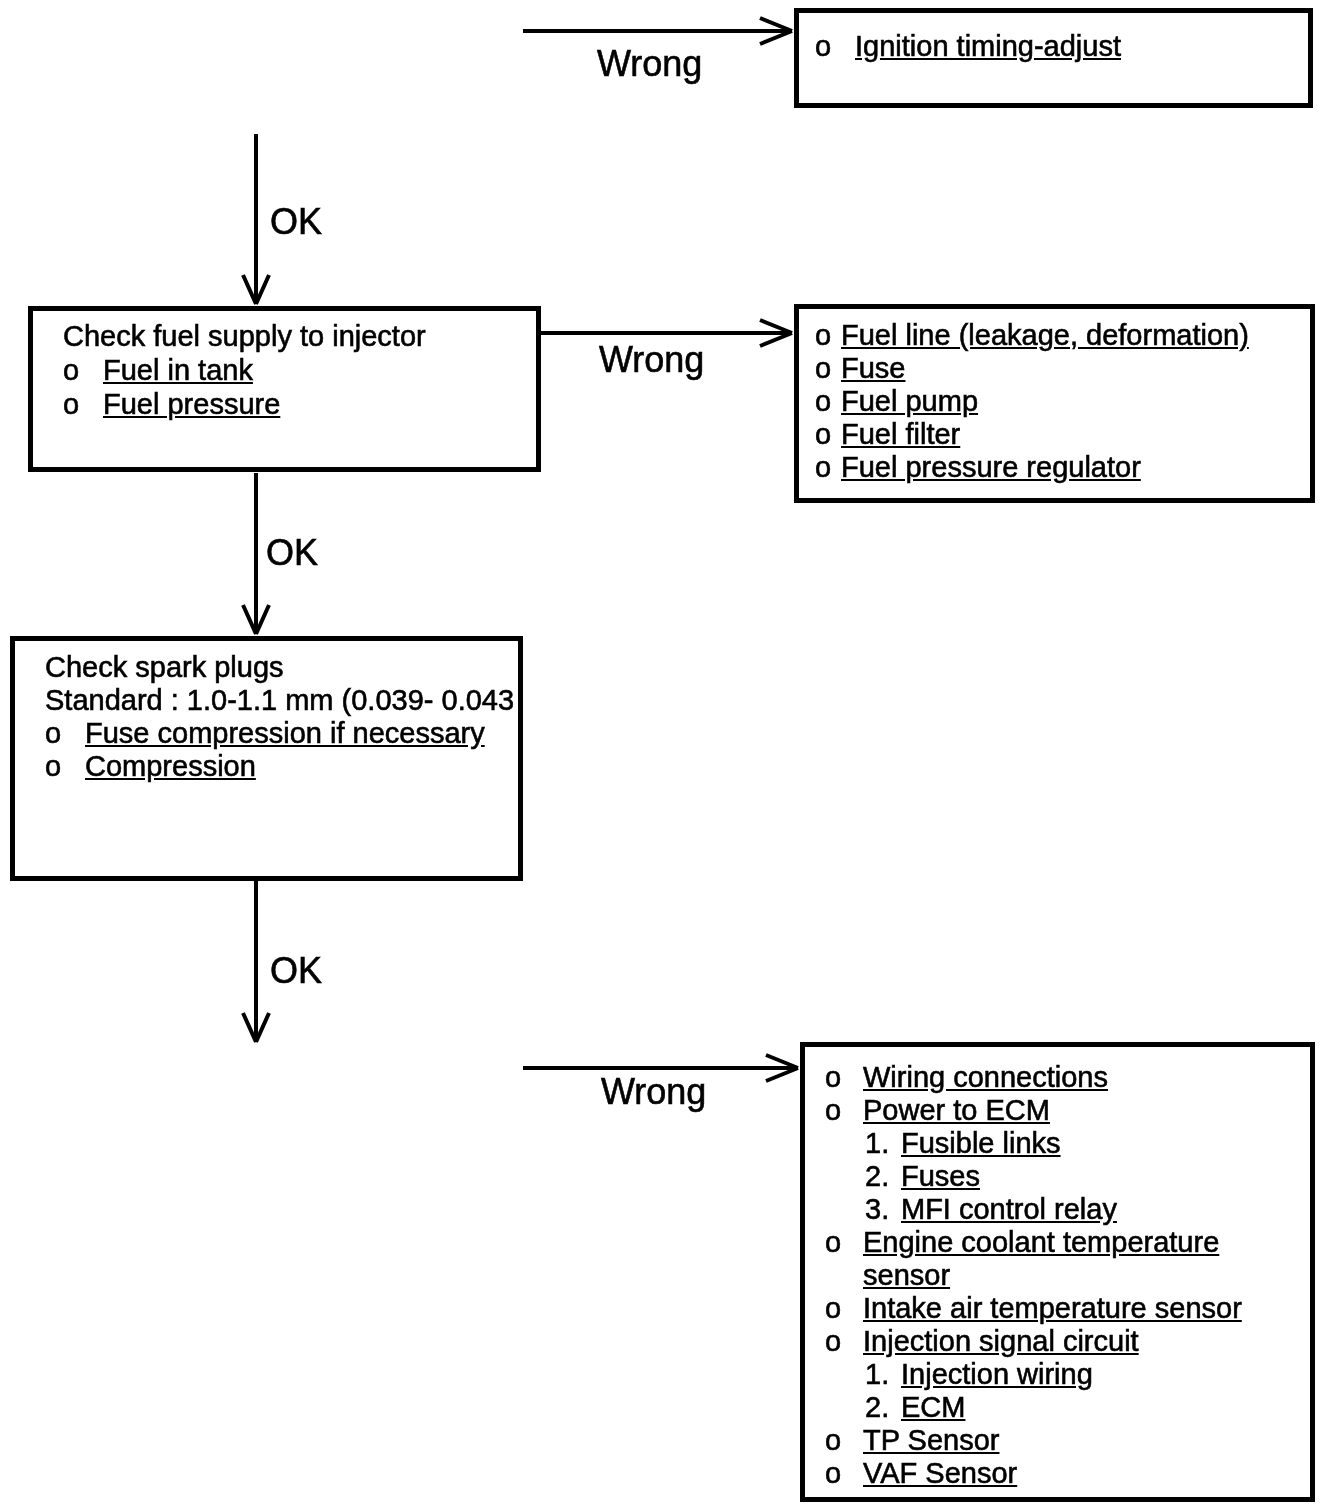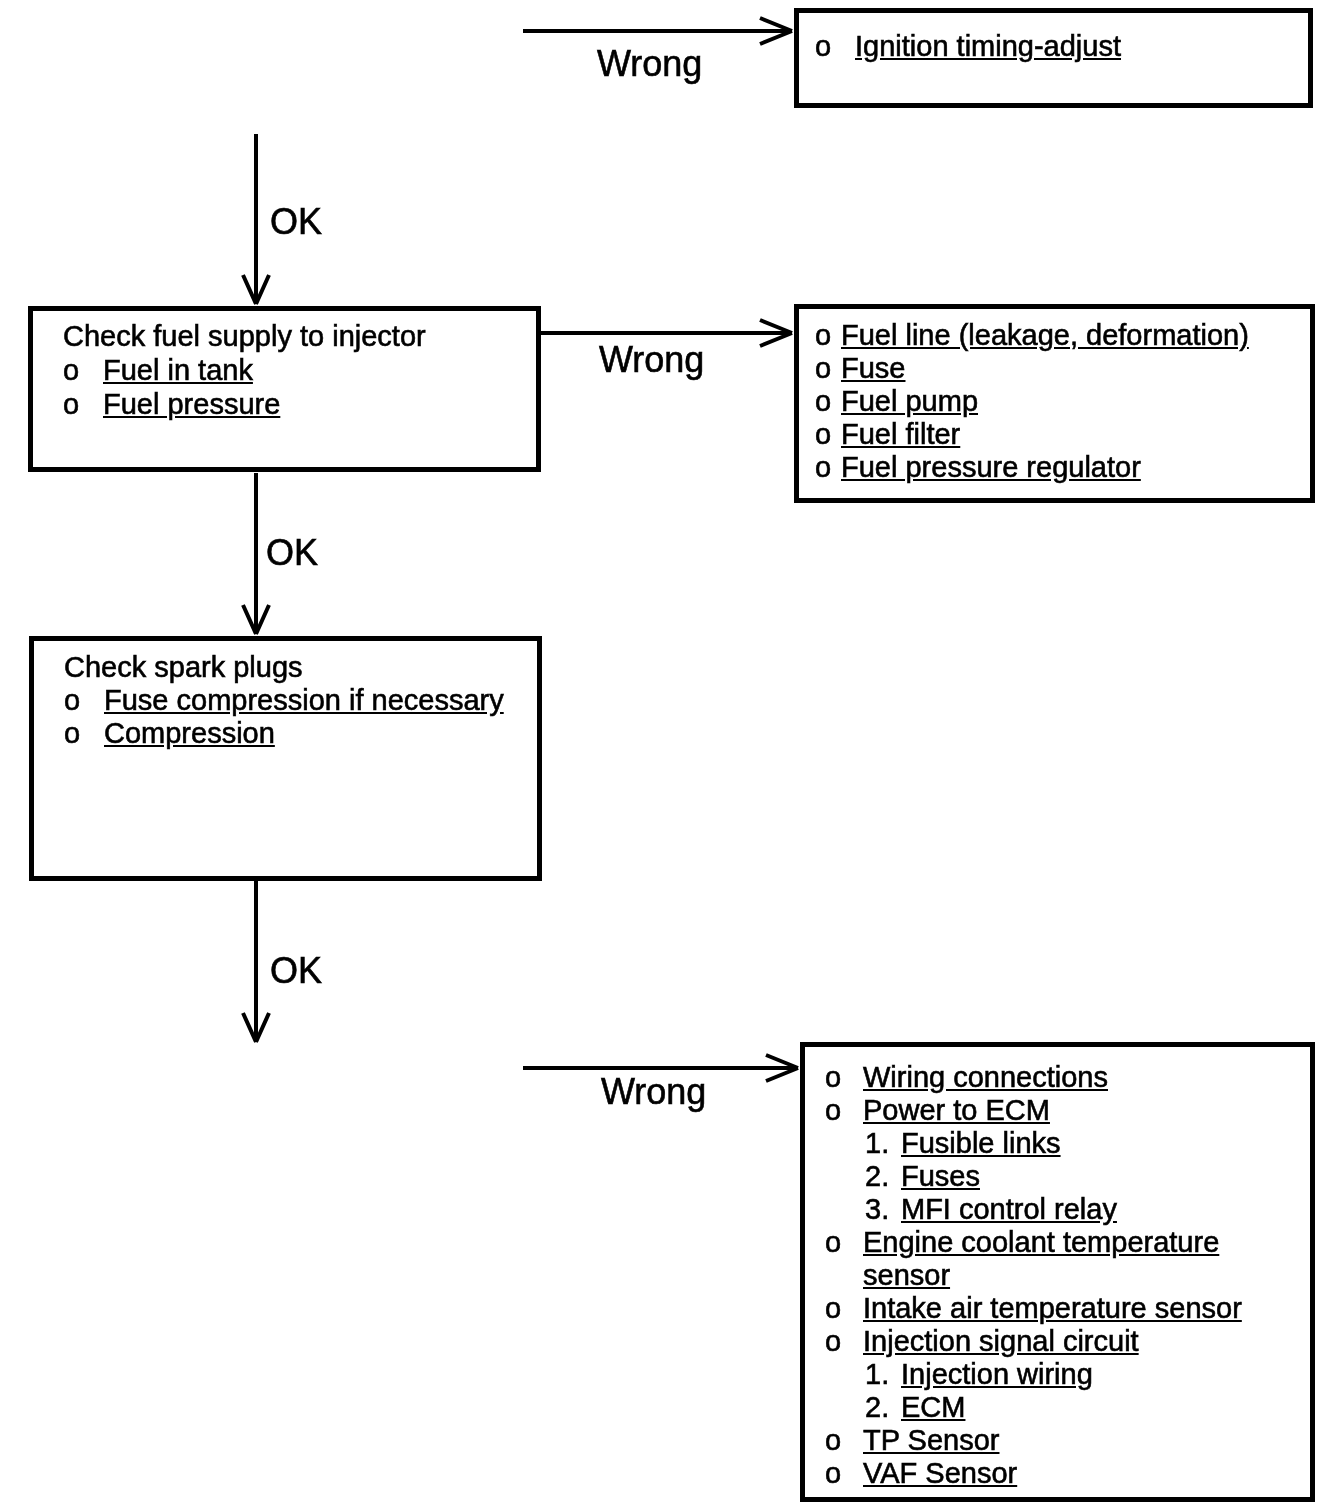--- a/index.html
+++ b/index.html
@@ -34,21 +34,21 @@
 
   
   #box-fuel-supply { left:28px; top:306px; width:513px; height:166px; padding:8px 0 0 30px; line-height:34px; }
   #box-fuel-supply .marker { width:40px; }
   
   #box-fuel-causes { left:794px; top:304px; width:521px; height:199px; padding:10px 6px 0 16px; line-height:33px; }
   #box-fuel-causes .marker { width:26px; }
   #box-fuel-causes .txt { white-space:nowrap; }
 
   
-  #box-spark-plugs { left:10px; top:636px; width:513px; height:245px; padding:10px 6px 0 30px; line-height:33px;margin-left:19px; }
+  #box-spark-plugs { left:10px; top:636px; width:513px; height:245px; padding:10px 6px 0 30px; line-height:33px; }
   #box-spark-plugs .marker { width:40px; }
 
   
   #box-mfi { left:10px; top:1044px; width:513px; height:48px; line-height:38px; text-align:center; }
 
   
   #box-mfi-causes { left:800px; top:1042px; width:515px; height:460px; padding:14px 8px 0 20px; line-height:33px; }
   #box-mfi-causes .row.indent0 .marker { width:38px; }
   #box-mfi-causes .row.indent1 { margin-left:40px; }
   #box-mfi-causes .row.indent1 .marker { width:36px; }
@@ -130,20 +130,21 @@
         </div>
         <div class="row indent0">
           <span class="marker">o</span>
           <span class="txt">Fuel pressure regulator</span>
         </div>
       </div>
   </div>
 
   <div class="box" id="box-spark-plugs">
     <div class="line">Check spark plugs</div>
+    <div class="line">Standard : 1.0-1.1 mm (0.039- 0.043</div>
     <div class="list">
         <div class="row indent0">
           <span class="marker">o</span>
           <span class="txt">Fuse compression if necessary</span>
         </div>
         <div class="row indent0">
           <span class="marker">o</span>
           <span class="txt">Compression</span>
         </div>
       </div>

